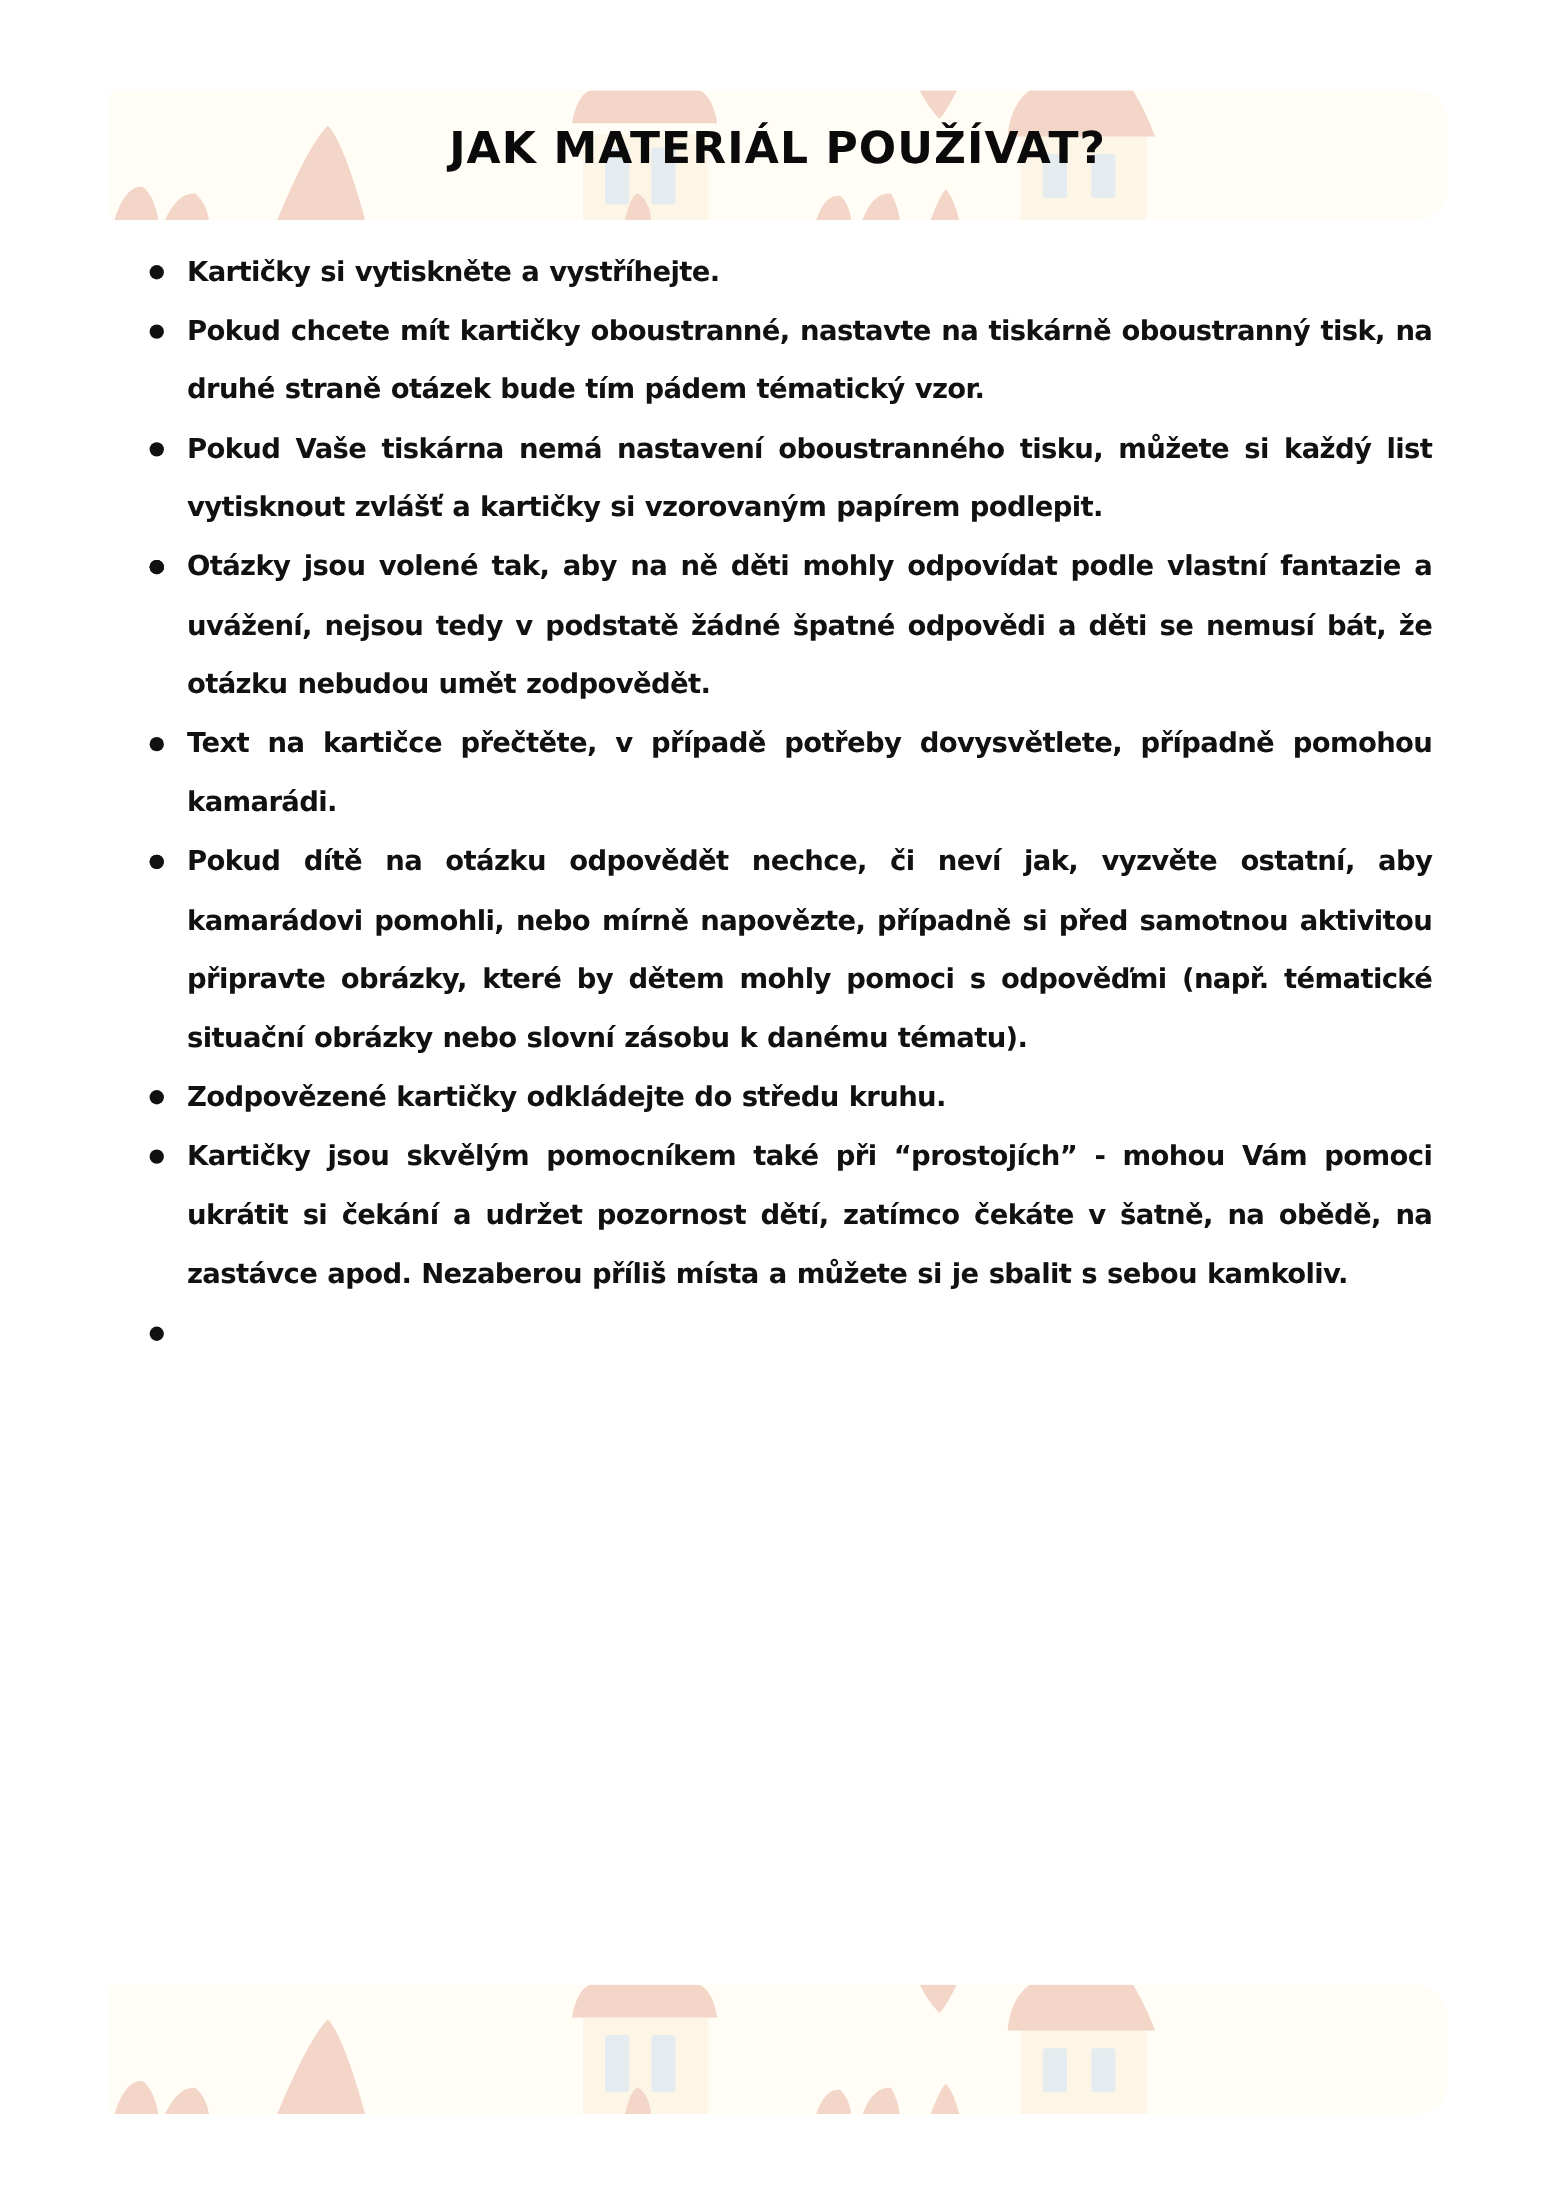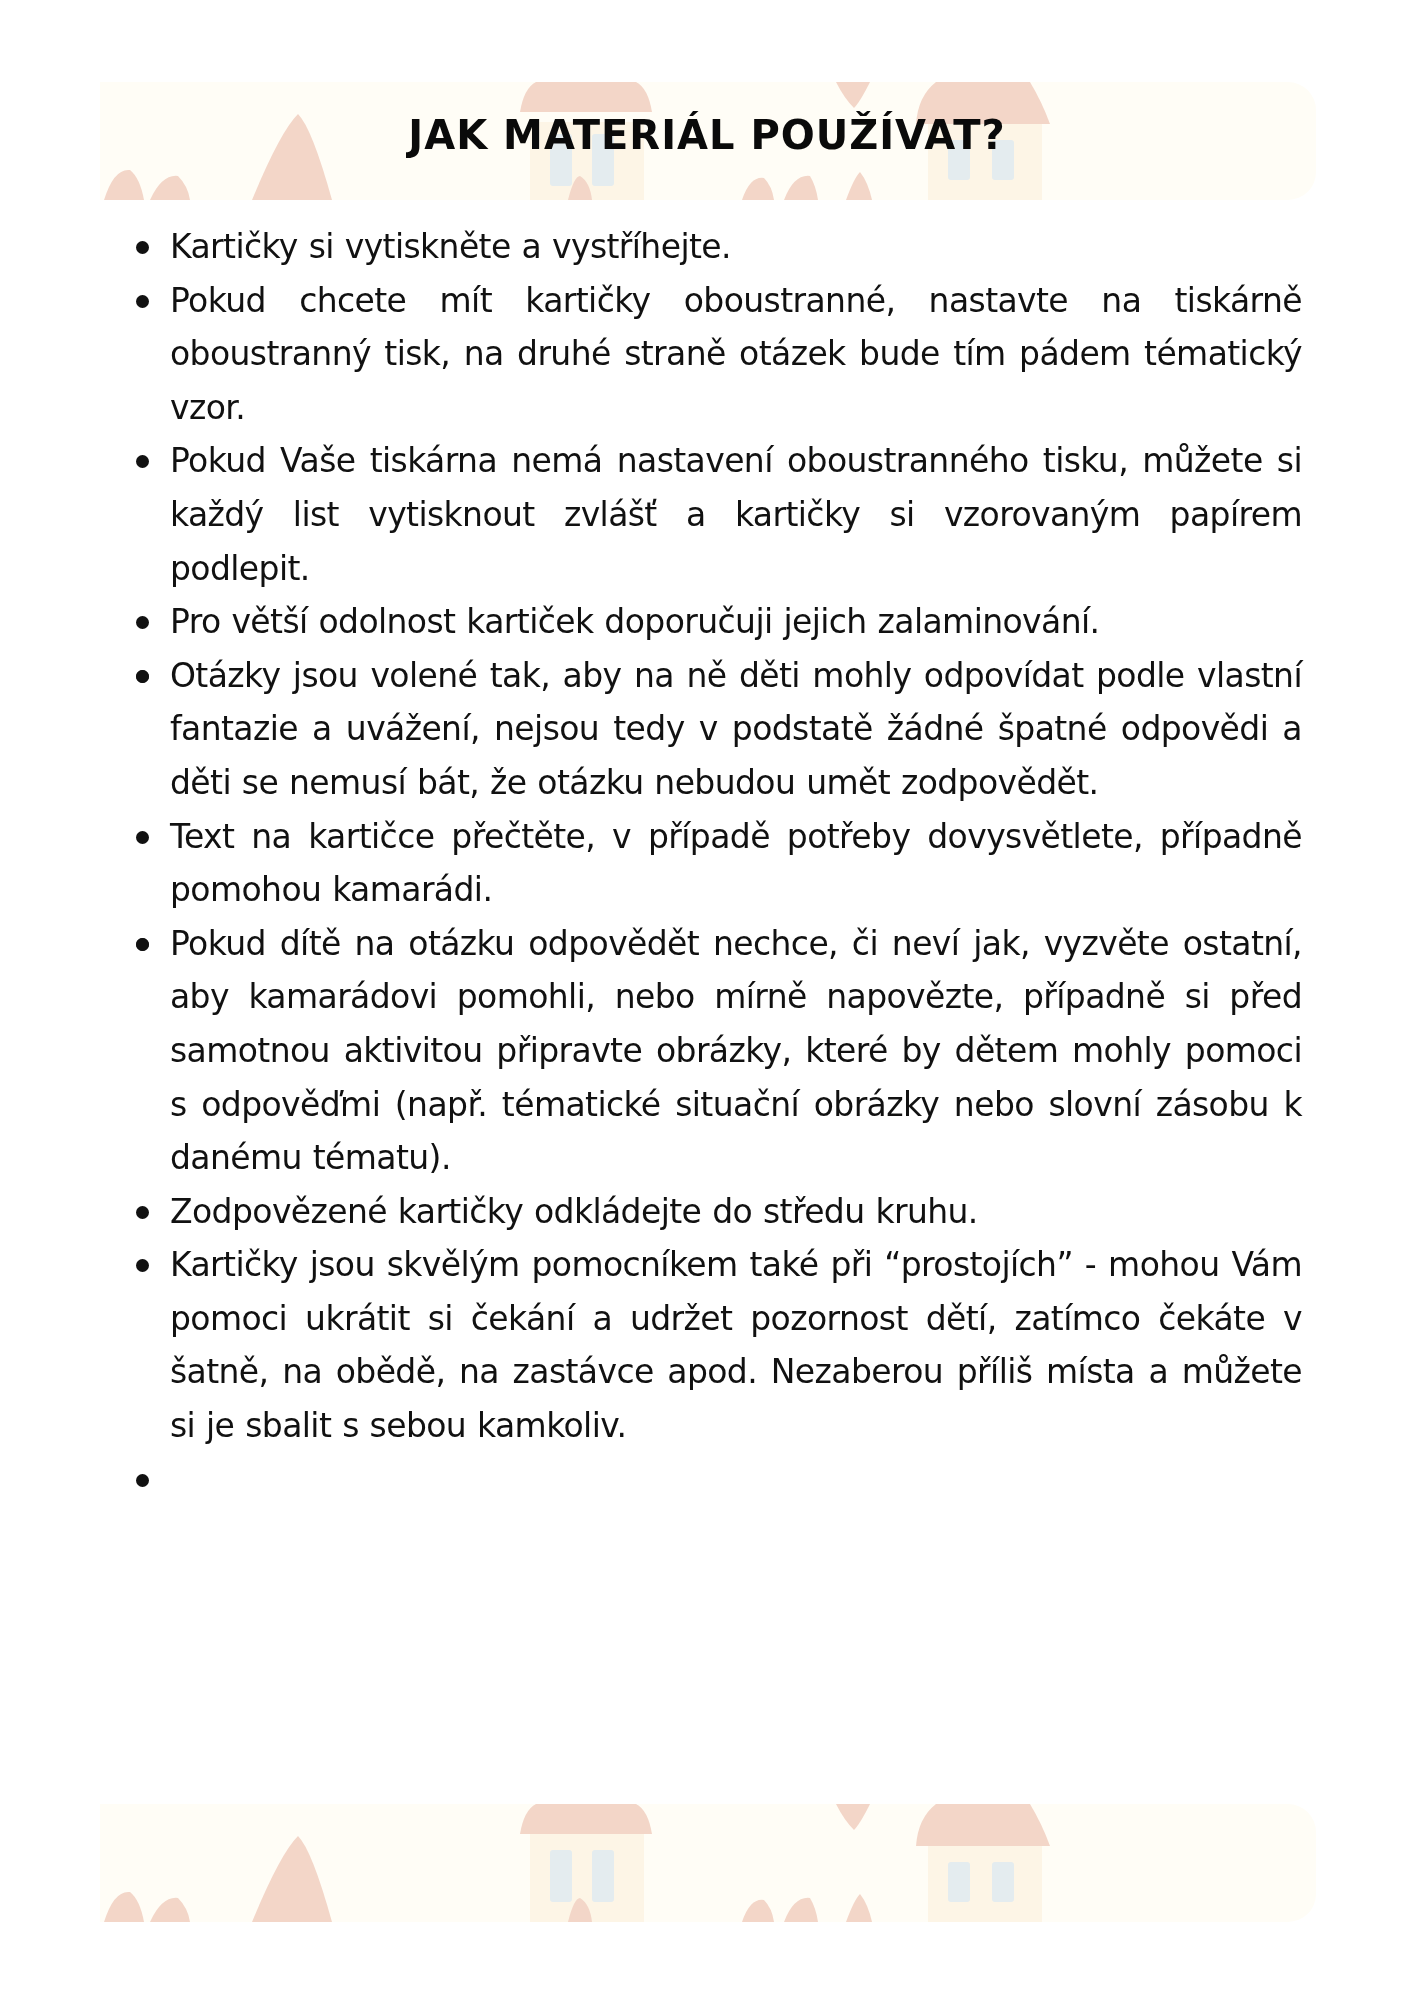--- a/index.html
+++ b/index.html
@@ -54,25 +54,25 @@
       width: 1172px;
     }
     ul.instructions {
       list-style: none;
       margin: 0;
       padding: 0;
     }
     ul.instructions li {
       position: relative;
       padding-left: 40px;
-      font-size: 33px;
+      font-size: 25px;
       line-height: 53.6px;
       text-align: justify;
       font-family: "DejaVu Sans", sans-serif;
-      font-weight: normal;
+      font-weight: bold;
       letter-spacing: -0.6px;
       word-spacing: 1px;
     }
     ul.instructions li .bullet {
       position: absolute;
       left: 6px;
       top: 21px;
       width: 13px;
       height: 13px;
       border-radius: 50%;
@@ -113,21 +113,21 @@
   </svg>
 </div>
 
 <h1 class="title">JAK MATERIÁL POUŽÍVAT?</h1>
 
 <div class="content">
   <ul class="instructions">
     <li><span class="bullet"></span><span>Kartičky si vytiskněte a vystříhejte.</span></li>
     <li><span class="bullet"></span><span>Pokud chcete mít kartičky oboustranné, nastavte na tiskárně oboustranný tisk, na druhé straně otázek bude tím pádem tématický vzor.</span></li>
     <li><span class="bullet"></span><span>Pokud Vaše tiskárna nemá nastavení oboustranného tisku, můžete si každý list vytisknout zvlášť a kartičky si vzorovaným papírem podlepit.</span></li>
-    <li><span class="bullet"></span><span>Pro větší odolnost kartiček doporučuji jejich zalaminování.</span></li>
+    <li><span class="bullet"></span></li>
     <li><span class="bullet"></span></li>
     <li><span class="bullet"></span><span>Otázky jsou volené tak, aby na ně děti mohly odpovídat podle vlastní fantazie a uvážení, nejsou tedy v podstatě žádné špatné odpovědi a děti se nemusí bát, že otázku nebudou umět zodpovědět.</span></li>
     <li><span class="bullet"></span><span>Text na kartičce přečtěte, v případě potřeby dovysvětlete, případně pomohou kamarádi.</span></li>
     <li><span class="bullet"></span></li>
     <li><span class="bullet"></span><span>Pokud dítě na otázku odpovědět nechce, či neví jak, vyzvěte ostatní, aby kamarádovi pomohli, nebo mírně napovězte, případně si před samotnou aktivitou připravte obrázky, které by dětem mohly pomoci s odpověďmi (např. tématické situační obrázky nebo slovní zásobu k danému tématu).</span></li>
     <li><span class="bullet"></span><span>Zodpovězené kartičky odkládejte do středu kruhu.</span></li>
     <li><span class="bullet"></span><span>Kartičky jsou skvělým pomocníkem také při “prostojích” - mohou Vám pomoci ukrátit si čekání a udržet pozornost dětí, zatímco čekáte v šatně, na obědě, na zastávce apod. Nezaberou příliš místa a můžete si je sbalit s sebou kamkoliv.</span></li>
     <li><span class="bullet"></span></li>
   </ul>
 </div>

